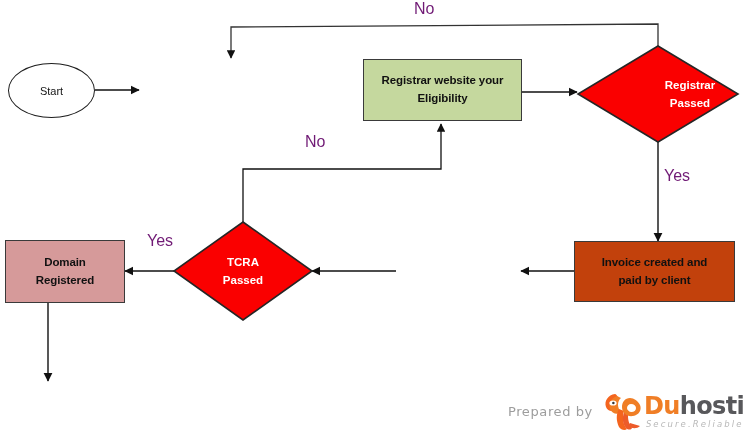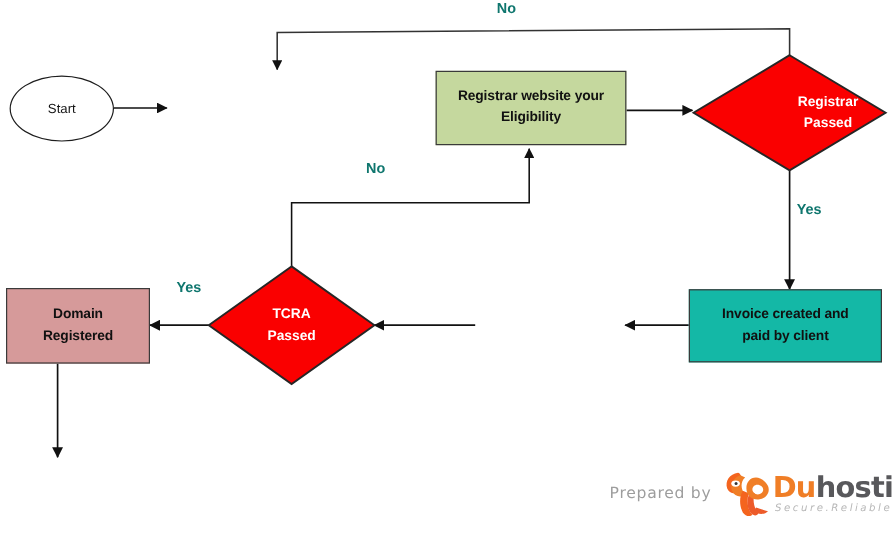--- a/index.html
+++ b/index.html
@@ -79,23 +79,23 @@
     font-size: 11.5px;
     line-height: 1.6;
     color: #ffffff;
     white-space: pre-line;
     pointer-events: none;
   }
 
   
   .edge-label {
     position: absolute;
-    font-size: 12px;
-    color: #0f766e;
-    font-weight: bold;
+    font-size: 16px;
+    color: #701a75;
+    font-weight: normal;
     white-space: nowrap;
   }
 
   
   #footer {
     position: absolute;
     left: 508px;
     top: 386px;
     width: 228px;
     height: 50px;
@@ -184,21 +184,21 @@
     <span>Start</span>
   </div>
 
 
 
   <div class="node rect" style="left:363px; top:59px; width:159px; height:62px; background:#C5D89E;">
     <span class="node-text">Registrar website your
 Eligibility</span>
   </div>
 
-  <div class="node rect" style="left:574px; top:241px; width:161px; height:61px; background:#14b8a6;">
+  <div class="node rect" style="left:574px; top:241px; width:161px; height:61px; background:#c2410c;">
     <span class="node-text">Invoice created and
 paid by client</span>
   </div>
 
 
   <div class="node rect" style="left:5px; top:240px; width:120px; height:63px; background:#D69A9A;">
     <span class="node-text">Domain
 Registered</span>
   </div>
 

